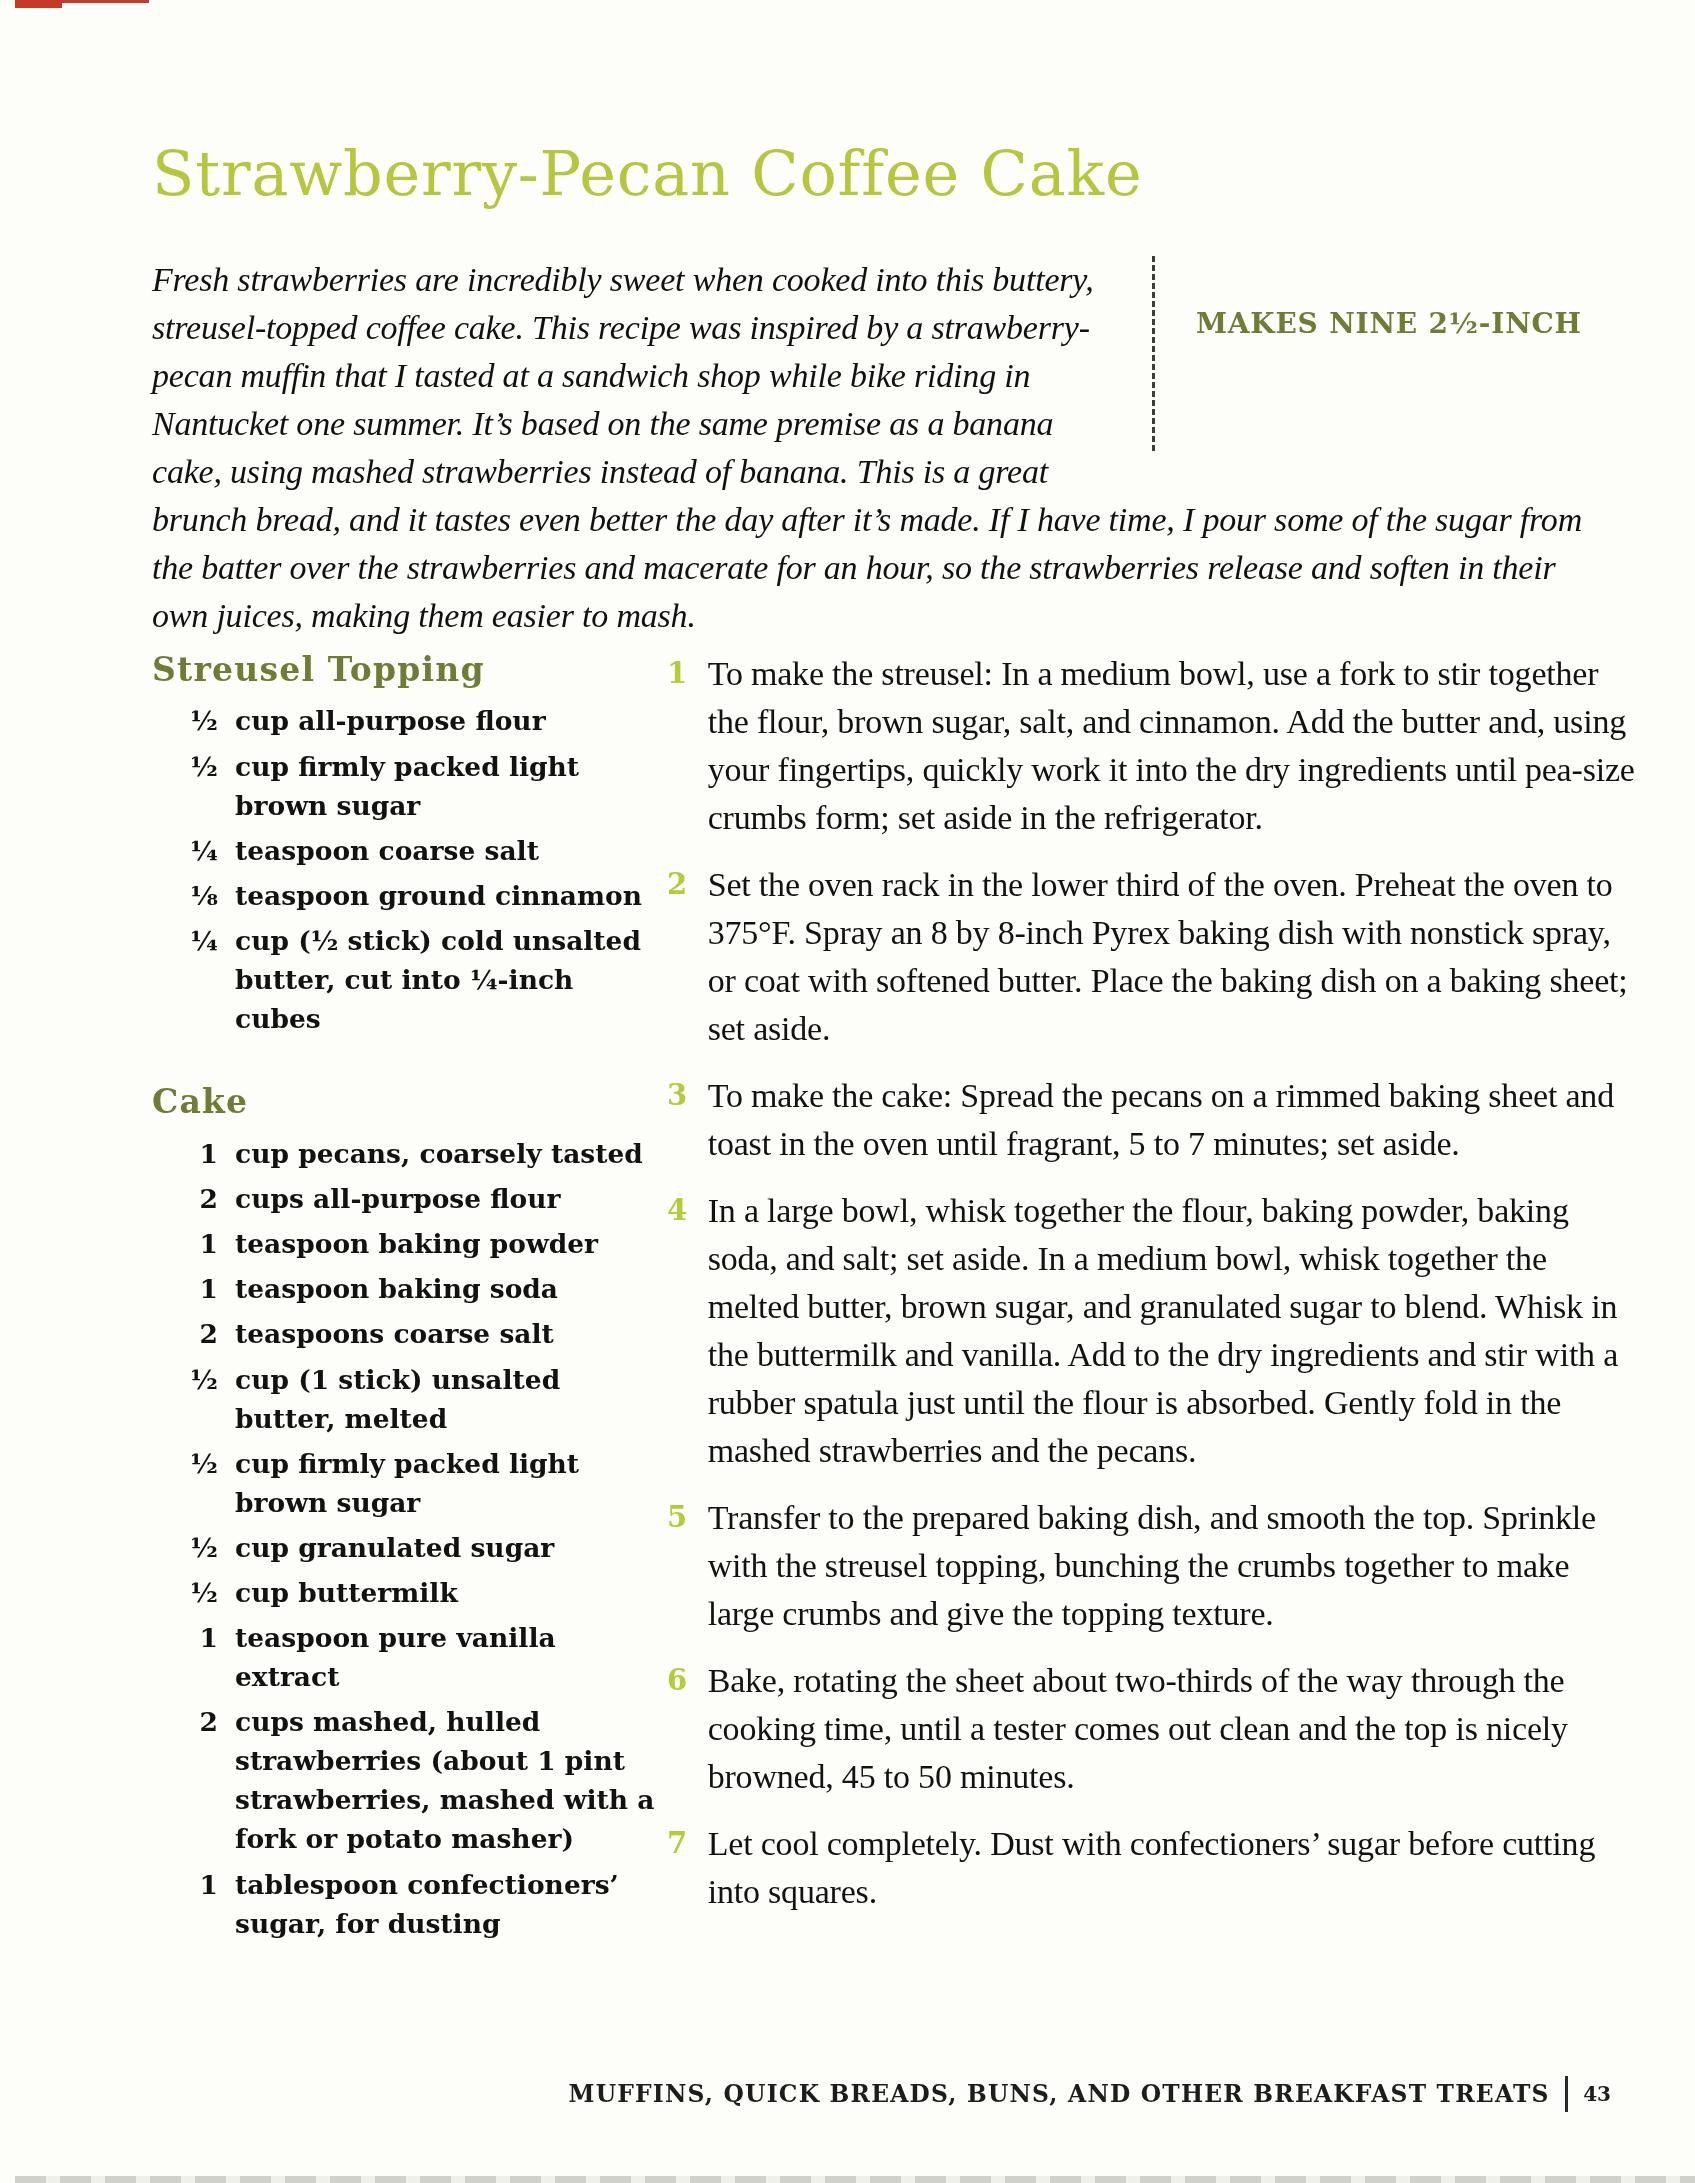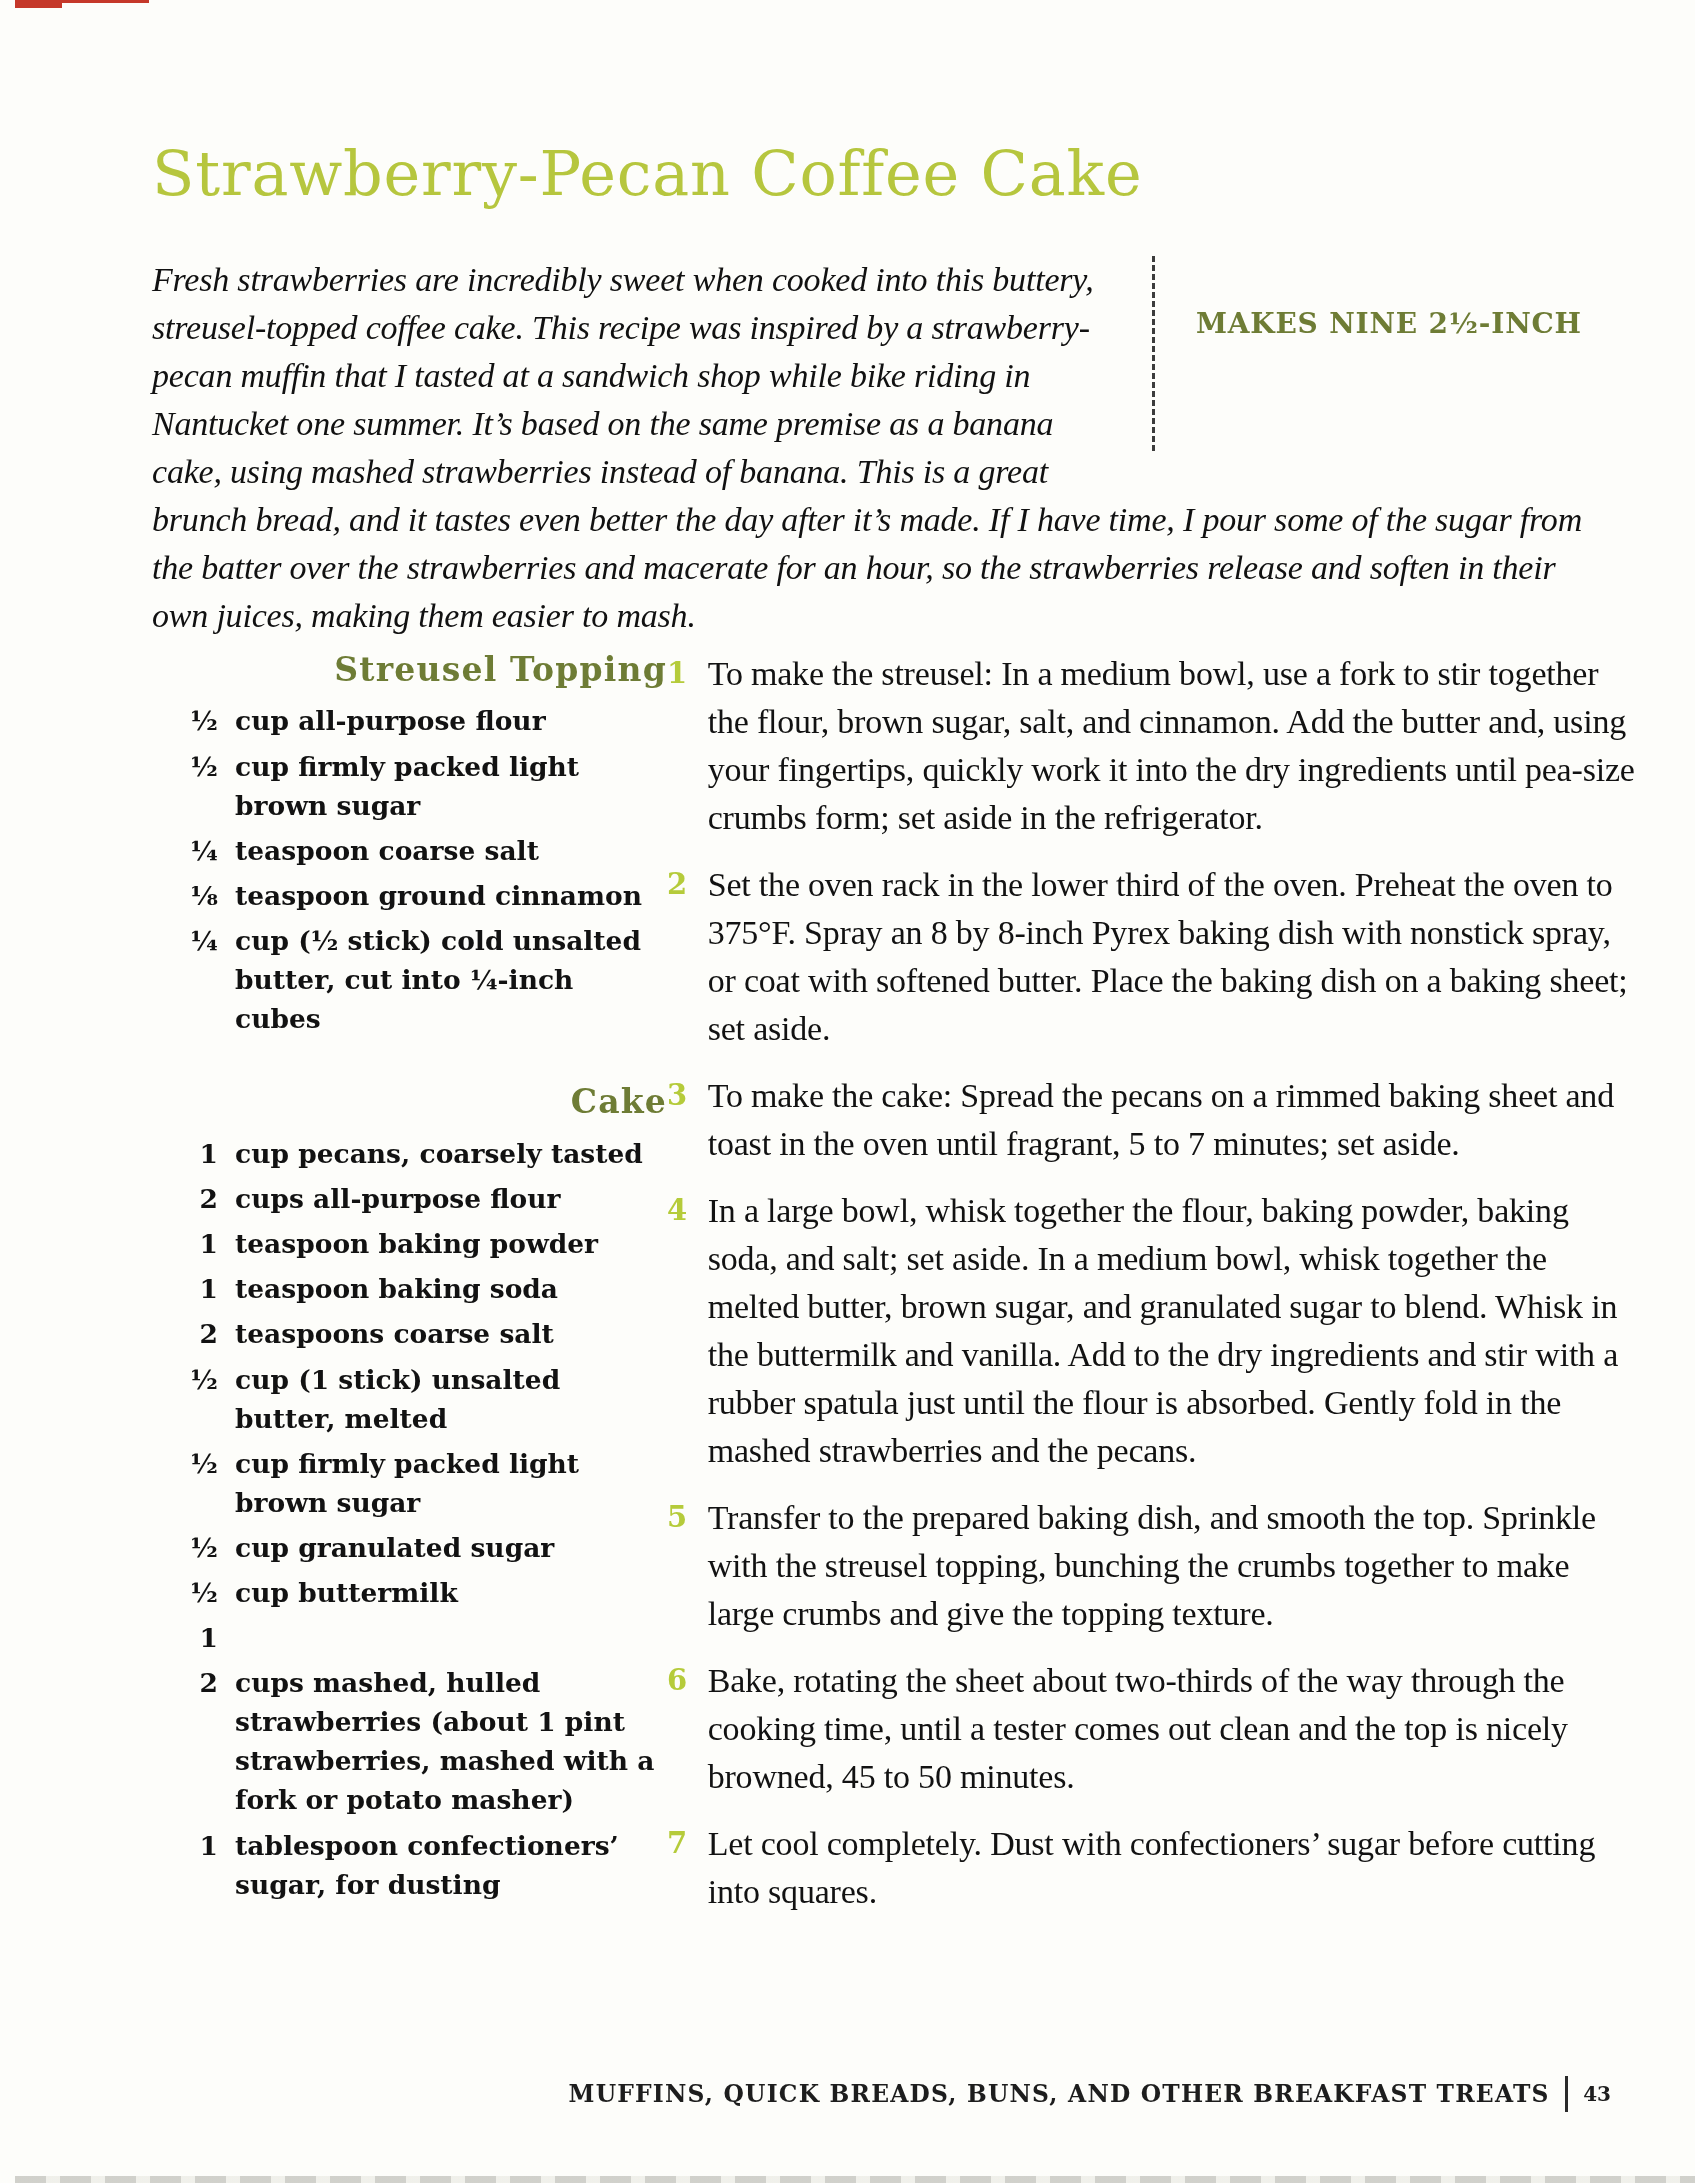--- a/index.html
+++ b/index.html
@@ -84,21 +84,20 @@
   }
   .ingredients-col{flex:0 0 515px;}
   .steps-col{flex:1 1 auto;}
   .section-heading{
     font-family:"DejaVu Serif", serif;
     font-weight:700;
     font-size:33px;
     letter-spacing:1.2px;
     color:var(--olive);
     margin-bottom:12.5px;
-    text-align:right;
   }
   .ing-section + .ing-section{margin-top:44px;}
   .ing-list{list-style:none;}
   .ing-item{
     display:grid;
     grid-template-columns:66px 1fr;
     column-gap:17px;
     margin-bottom:6.2px;
     font-family:"DejaVu Serif", serif;
     font-weight:700;
@@ -231,20 +230,21 @@
             <li class="ing-item">
               <span class="ing-qty">½</span>
               <span class="ing-text">cup granulated sugar</span>
             </li>
             <li class="ing-item">
               <span class="ing-qty">½</span>
               <span class="ing-text">cup buttermilk</span>
             </li>
             <li class="ing-item">
               <span class="ing-qty">1</span>
+              <span class="ing-text">teaspoon pure vanilla extract</span>
             </li>
             <li class="ing-item">
               <span class="ing-qty">2</span>
               <span class="ing-text">cups mashed, hulled strawberries (about 1 pint strawberries, mashed with a fork or potato masher)</span>
             </li>
             <li class="ing-item">
               <span class="ing-qty">1</span>
               <span class="ing-text">tablespoon confectioners’ sugar, for dusting</span>
             </li>
           </ul>

